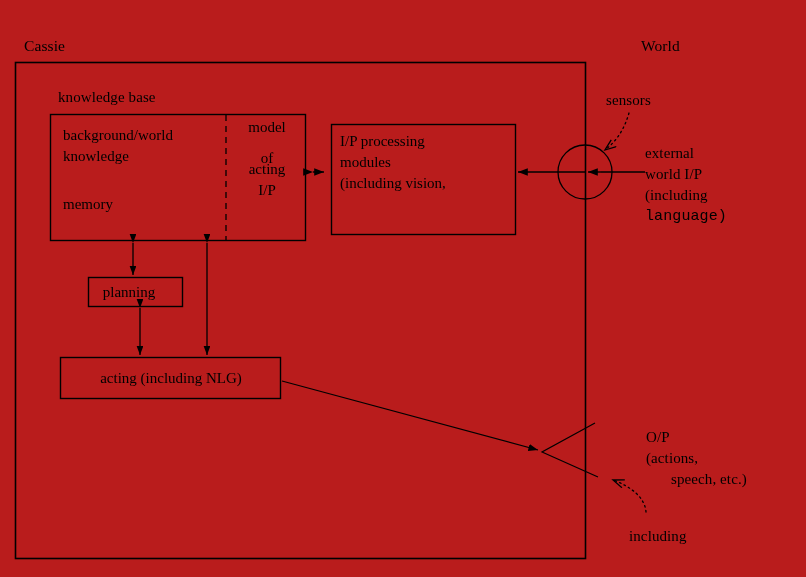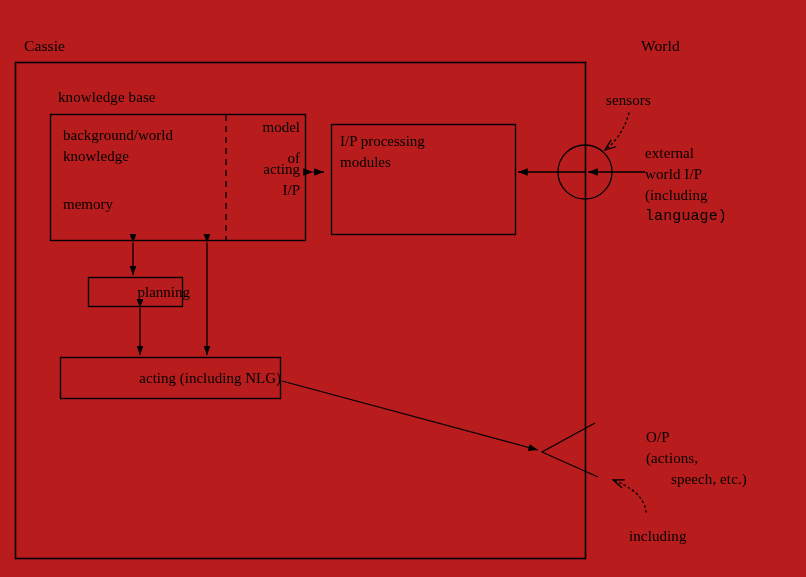--- a/index.html
+++ b/index.html
@@ -36,21 +36,21 @@
   .lbl-outer {
     font-size: 15.5px;
   }
   .boxtext {
     position: absolute;
     white-space: pre;
     line-height: 1.3;
     font-size: 15px;
   }
   .centered {
-    text-align: right;
+    text-align: center;
   }
 </style>
 </head>
 <body>
 
 <div id="canvas">
 
   <svg id="vectors" viewBox="0 0 806 577" xmlns="http://www.w3.org/2000/svg">
     <defs>
       <marker id="ah" markerWidth="9" markerHeight="9" refX="8" refY="3" orient="auto" markerUnits="strokeWidth">
@@ -111,22 +111,23 @@
   <div class="boxtext" style="left:63px; top:147px;">knowledge</div>
   <div class="boxtext" style="left:63px; top:195px;">memory</div>
 
   <div class="boxtext centered" style="left:234px; top:118px; width:66px;">model</div>
   <div class="boxtext centered" style="left:234px; top:149px; width:66px;">of</div>
   <div class="boxtext centered" style="left:234px; top:160px; width:66px;">acting</div>
   <div class="boxtext centered" style="left:234px; top:181px; width:66px;">I/P</div>
 
   <div class="boxtext" style="left:340px; top:132px;">I/P processing</div>
   <div class="boxtext" style="left:340px; top:153px;">modules</div>
+  <div class="boxtext" style="left:340px; top:174px;">(including vision,</div>
 
-  <div class="boxtext centered" style="left:88px; top:283px; width:82px;margin-left:20px;">planning</div>
+  <div class="boxtext centered" style="left:88px; top:283px; width:82px;">planning</div>
 
   <div class="boxtext centered" style="left:61px; top:369px; width:220px;">acting (including NLG)</div>
 
   <div class="lbl" style="left:606px; top:91px;text-align:center;">sensors</div>
 
   <div class="lbl" style="left:645px; top:144px;">external</div>
   <div class="lbl" style="left:645px; top:165px;">world I/P</div>
   <div class="lbl" style="left:645px; top:186px;">(including</div>
   <div class="lbl" style="left:645px; top:207px;font-family:Liberation Mono, monospace;">language)</div>
 

